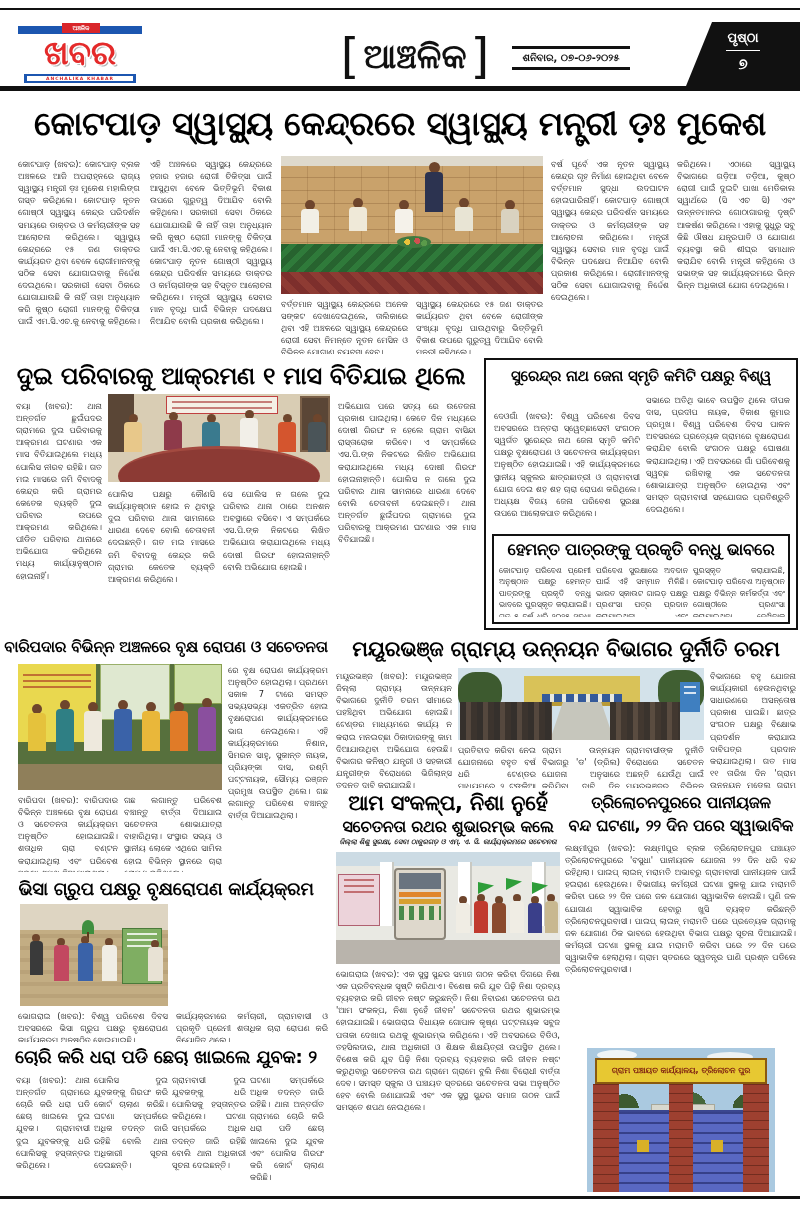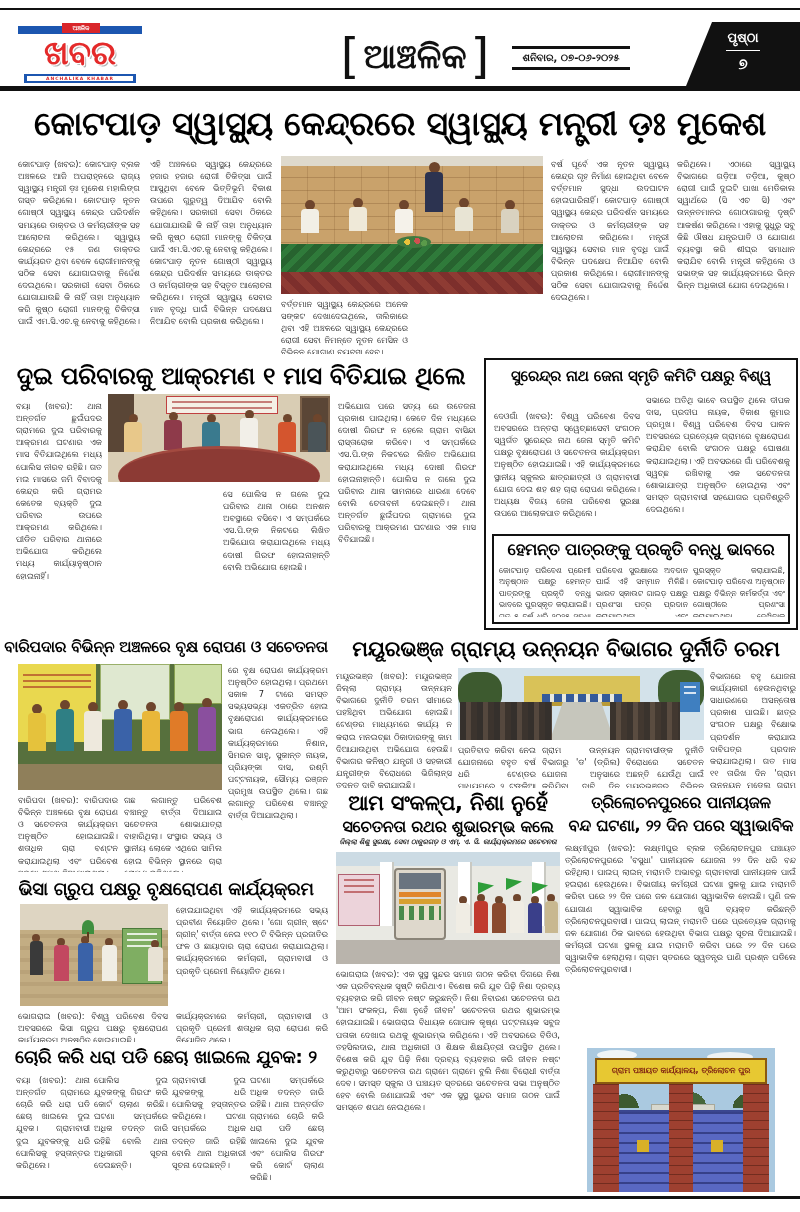--- a/index.html
+++ b/index.html
@@ -78,20 +78,21 @@
     <div class="fig" style="left:214px;top:44px;width:30px;">
         <div class="head"></div>
         <div class="torso" style="background:#d9d2c0;"></div>
       </div>
     <div class="abs" style="left:0;top:88px;width:262px;height:30px;background:repeating-linear-gradient(135deg,#27632f 0 6px,#2f7a3a 6px 12px);"></div>
     <div class="abs" style="left:0;top:116px;width:262px;height:22px;background:repeating-linear-gradient(45deg,#7d2f2c 0 7px,#8e3b33 7px 14px);"></div>
     <div class="abs" style="left:116px;top:80px;width:34px;height:12px;border-radius:50%;background:radial-gradient(circle at 30% 50%,#e8c23a 0 3px,transparent 3px),radial-gradient(circle at 60% 40%,#d05050 0 3px,transparent 3px),radial-gradient(circle at 80% 60%,#5a9a4a 0 3px,transparent 3px),#3f7a3f;"></div>
   </div>
 
   <div class="col" style="left:281px;top:298px;width:127px;height:56px;">ବର୍ତ୍ତମାନ ସ୍ୱାସ୍ଥ୍ୟ କେନ୍ଦ୍ରରେ ଅନେକ ସଙ୍କଟ ଦେଖାଦେଇଥିଲେ, ତାଲିକାରେ ଥିବା ଏହି ଅଞ୍ଚଳରେ ସ୍ୱାସ୍ଥ୍ୟ କେନ୍ଦ୍ରରେ ରୋଗୀ ସେବା ନିମନ୍ତେ ନୂତନ ମେସିନ ଓ ବିଭିନ୍ନ ଯୋଗାଣ ବ୍ୟବସ୍ଥା ହେବ।</div>
+  <div class="col" style="left:416px;top:298px;width:127px;height:56px;">ସ୍ୱାସ୍ଥ୍ୟ କେନ୍ଦ୍ରରେ ୧୫ ଜଣ ଡାକ୍ତର କାର୍ଯ୍ୟରତ ଥିବା ବେଳେ ରୋଗୀଙ୍କ ସଂଖ୍ୟା ବୃଦ୍ଧି ପାଉଥିବାରୁ ଭିତ୍ତିଭୂମି ବିକାଶ ଉପରେ ଗୁରୁତ୍ୱ ଦିଆଯିବ ବୋଲି ମନ୍ତ୍ରୀ କହିଥିଲେ।</div>
 
   <div class="col" style="left:551px;top:158px;width:118px;height:196px;">ବର୍ଷ ପୂର୍ବେ ଏକ ନୂତନ ସ୍ୱାସ୍ଥ୍ୟ କେନ୍ଦ୍ର ଗୃହ ନିର୍ମାଣ ହୋଇଥିବା ବେଳେ ବର୍ତ୍ତମାନ ସୁଦ୍ଧା ଉଦଘାଟନ ହୋଇପାରିନାହିଁ। କୋଟପାଡ଼ ଗୋଷ୍ଠୀ ସ୍ୱାସ୍ଥ୍ୟ କେନ୍ଦ୍ର ପରିଦର୍ଶନ ସମୟରେ ଡାକ୍ତର ଓ କର୍ମଚାରୀଙ୍କ ସହ ଆଲୋଚନା କରିଥିଲେ। ମନ୍ତ୍ରୀ ସ୍ୱାସ୍ଥ୍ୟ ସେବାର ମାନ ବୃଦ୍ଧି ପାଇଁ ବିଭିନ୍ନ ପଦକ୍ଷେପ ନିଆଯିବ ବୋଲି ପ୍ରକାଶ କରିଥିଲେ। ରୋଗୀମାନଙ୍କୁ ସଠିକ ସେବା ଯୋଗାଇବାକୁ ନିର୍ଦ୍ଦେଶ ଦେଇଥିଲେ।</div>
   <div class="col" style="left:677px;top:158px;width:118px;height:196px;">କରିଥିଲେ। ଏଠାରେ ସ୍ୱାସ୍ଥ୍ୟ ବିଭାଗରେ ଗଡ଼ିଆ ତଡ଼ିଆ, କୁଷ୍ଠ ରୋଗୀ ପାଇଁ ଦୁଇଟି ପାଖା ମେଡିକାଲ ସ୍ୱାର୍ଥରେ (ସି ଏଚ ସି) ଏବଂ ଉନ୍ନତମାନର ଗୋଠାଗାରକୁ ଦୃଷ୍ଟି ଆକର୍ଷଣ କରିଥିଲେ। ଏହାକୁ ସୁଧୁରୁ ସବୁ କିଛି ଔଷଧ ଯନ୍ତ୍ରପାତି ଓ ଯୋଗାଣ ବ୍ୟବସ୍ଥା କରି ଶୀଘ୍ର ସମାଧାନ କରାଯିବ ବୋଲି ମନ୍ତ୍ରୀ କହିଥିଲେ ଓ ସଭାଙ୍କ ସହ କାର୍ଯ୍ୟକ୍ରମରେ ଭିନ୍ନ ଭିନ୍ନ ଅଧିକାରୀ ଯୋଗ ଦେଇଥିଲେ।</div>
 
   <div class="hl" style="left:4px;top:360px;width:474px;height:32px;font-size:24px;line-height:32px;">ଦୁଇ ପରିବାରକୁ ଆକ୍ରମଣ ୧ ମାସ ବିତିଯାଇ ଥିଲେ ମଧ୍ୟ ପୋଲିସ ନିରବତା</div>
 
   <div class="col" style="left:16px;top:400px;width:86px;height:226px;">ବୟା (ଖବର): ଥାନା ଅନ୍ତର୍ଗତ ଛୁଇଁପଦର ଗ୍ରାମରେ ଦୁଇ ପରିବାରକୁ ଆକ୍ରମଣ ଘଟଣାର ଏକ ମାସ ବିତିଯାଇଥିଲେ ମଧ୍ୟ ପୋଲିସ ନୀରବ ରହିଛି। ଗତ ମଇ ମାସରେ ଜମି ବିବାଦକୁ କେନ୍ଦ୍ର କରି ଗ୍ରାମର କେତେକ ବ୍ୟକ୍ତି ଦୁଇ ପରିବାର ଉପରେ ଆକ୍ରମଣ କରିଥିଲେ। ପୀଡିତ ପରିବାର ଥାନାରେ ଅଭିଯୋଗ କରିଥିଲେ ମଧ୍ୟ କାର୍ଯ୍ୟାନୁଷ୍ଠାନ ହୋଇନାହିଁ।</div>
 
   <div class="photo" style="left:108px;top:394px;width:222px;height:88px;background:#d9cdb4;">
     <div class="abs" style="left:0;top:0;width:26px;height:58px;background:#5a4636;"></div>
@@ -120,20 +121,21 @@
         <div class="head" style="width:9px;height:9px;"></div>
         <div class="torso" style="background:#d4552e;height:30px;"></div>
       </div>
     <div class="fig" style="left:196px;top:20px;width:26px;">
         <div class="head" style="width:9px;height:9px;"></div>
         <div class="torso" style="background:#4a5458;height:30px;"></div>
       </div>
     <div class="abs" style="left:10px;top:52px;width:202px;height:60px;border-radius:50%;background:#8c3a34;border-top:3px solid #a34a40;"></div>
   </div>
 
+  <div class="col" style="left:108px;top:488px;width:107px;height:138px;">ପୋଲିସ ପକ୍ଷରୁ କୌଣସି କାର୍ଯ୍ୟାନୁଷ୍ଠାନ ହୋଇ ନ ଥିବାରୁ ଦୁଇ ପରିବାର ଥାନା ସାମନାରେ ଧାରଣା ଦେବେ ବୋଲି ଚେତାବନୀ ଦେଇଛନ୍ତି। ଗତ ମଇ ମାସରେ ଜମି ବିବାଦକୁ କେନ୍ଦ୍ର କରି ଗ୍ରାମର କେତେକ ବ୍ୟକ୍ତି ଆକ୍ରମଣ କରିଥିଲେ।</div>
   <div class="col" style="left:223px;top:488px;width:107px;height:138px;">ସେ ପୋଲିସ ନ ଗଲେ ଦୁଇ ପରିବାର ଥାନା ଠାରେ ଅନଶନ ଅବସ୍ଥାରେ ବସିବେ। ଏ ସମ୍ପର୍କରେ ଏସ.ପି.ଙ୍କ ନିକଟରେ ଲିଖିତ ଅଭିଯୋଗ କରାଯାଇଥିଲେ ମଧ୍ୟ ଦୋଷୀ ଗିରଫ ହୋଇନାହାନ୍ତି ବୋଲି ଅଭିଯୋଗ ହୋଇଛି।</div>
   <div class="col" style="left:338px;top:400px;width:138px;height:226px;">ଅଭିଯୋଗ ପରେ ସତ୍ୟ ରେ ଉତେଜନା ପ୍ରକାଶ ପାଇଥିଲା। କେତେ ଦିନ ମଧ୍ୟରେ ଦୋଷୀ ଗିରଫ ନ ହେଲେ ଗ୍ରାମ ବାସିନ୍ଦା ରାସ୍ତାରୋକ କରିବେ। ଏ ସମ୍ପର୍କରେ ଏସ.ପି.ଙ୍କ ନିକଟରେ ଲିଖିତ ଅଭିଯୋଗ କରାଯାଇଥିଲେ ମଧ୍ୟ ଦୋଷୀ ଗିରଫ ହୋଇନାହାନ୍ତି। ପୋଲିସ ନ ଗଲେ ଦୁଇ ପରିବାର ଥାନା ସାମନାରେ ଧାରଣା ଦେବେ ବୋଲି ଚେତାବନୀ ଦେଇଛନ୍ତି। ଥାନା ଅନ୍ତର୍ଗତ ଛୁଇଁପଦର ଗ୍ରାମରେ ଦୁଇ ପରିବାରକୁ ଆକ୍ରମଣ ଘଟଣାର ଏକ ମାସ ବିତିଯାଇଛି।</div>
 
   <div class="abs" style="left:484px;top:358px;width:314px;height:272px;border:2px solid #111;background:#fff;">
     <div class="hl" style="left:4px;top:4px;width:302px;height:24px;font-size:15px;line-height:24px;">ସୁରେନ୍ଦ୍ର ନାଥ ଜେନା ସ୍ମୃତି କମିଟି ପକ୍ଷରୁ ବିଶ୍ୱ ପରିବେଶ ଦିବସ ପାଳିତ</div>
     <div class="col" style="left:8px;top:34px;width:146px;height:136px;margin-top:16px;">ଦେଓଗାଁ (ଖବର): ବିଶ୍ୱ ପରିବେଶ ଦିବସ ଅବସରରେ ଅନ୍ତରା ସ୍ୱେଚ୍ଛାସେବୀ ସଂଗଠନ ସ୍ୱର୍ଗତ ସୁରେନ୍ଦ୍ର ନାଥ ଜେନା ସ୍ମୃତି କମିଟି ପକ୍ଷରୁ ବୃକ୍ଷରୋପଣ ଓ ସଚେତନତା କାର୍ଯ୍ୟକ୍ରମ ଅନୁଷ୍ଠିତ ହୋଇଯାଇଛି। ଏହି କାର୍ଯ୍ୟକ୍ରମରେ ସ୍ଥାନୀୟ ସ୍କୁଲର ଛାତ୍ରଛାତ୍ରୀ ଓ ଗ୍ରାମବାସୀ ଯୋଗ ଦେଇ ଶହ ଶହ ଚାରା ରୋପଣ କରିଥିଲେ। ଅଧ୍ୟକ୍ଷ ବିଜୟ ଜେନା ପରିବେଶ ସୁରକ୍ଷା ଉପରେ ଆଲୋକପାତ କରିଥିଲେ।</div>
     <div class="col" style="left:160px;top:34px;width:144px;height:136px;">ସଭାରେ ଅତିଥି ଭାବେ ଉପସ୍ଥିତ ଥିଲେ ଦୀପକ ଦାସ, ପ୍ରଦୀପ ନାୟକ, ବିକାଶ କୁମାର ପ୍ରମୁଖ। ବିଶ୍ୱ ପରିବେଶ ଦିବସ ପାଳନ ଅବସରରେ ପ୍ରତ୍ୟେକ ଗ୍ରାମରେ ବୃକ୍ଷରୋପଣ କରାଯିବ ବୋଲି ସଂଗଠନ ପକ୍ଷରୁ ଘୋଷଣା କରାଯାଇଥିଲା। ଏହି ଅବସରରେ ଗାଁ ପରିବେଶକୁ ସ୍ୱଚ୍ଛ ରଖିବାକୁ ଏକ ସଚେତନତା ଶୋଭାଯାତ୍ରା ଅନୁଷ୍ଠିତ ହୋଇଥିଲା ଏବଂ ସମସ୍ତ ଗ୍ରାମବାସୀ ସହଯୋଗର ପ୍ରତିଶ୍ରୁତି ଦେଇଥିଲେ।</div>
 
     <div class="abs" style="left:6px;top:174px;width:298px;height:90px;border:2.5px solid #111;">
       <div class="hl" style="left:2px;top:2px;width:290px;height:24px;font-size:16.5px;line-height:24px;">ହେମନ୍ତ ପାତ୍ରଙ୍କୁ ପ୍ରକୃତି ବନ୍ଧୁ ଭାବରେ ପୁରସ୍କୃତ</div>
@@ -310,21 +312,20 @@
     <div class="fig" style="left:78px;top:34px;width:22px;">
         <div class="head" style="width:8px;height:8px;"></div>
         <div class="torso" style="background:#f0ede4;height:36px;width:15px;"></div>
       </div>
     <div class="fig" style="left:124px;top:36px;width:22px;">
         <div class="head" style="width:8px;height:8px;"></div>
         <div class="torso" style="background:#e8e2d4;height:34px;width:15px;"></div>
       </div>
   </div>
 
-  <div class="col" style="left:176px;top:904px;width:152px;height:102px;">ହୋଇଯାଇଥିବା ଏହି କାର୍ଯ୍ୟକ୍ରମରେ ସଭ୍ୟ ପ୍ରବୀଣ ନିୟୋଜିତ ଥିଲେ। 'ଗୋ ଗ୍ରୀନ୍ ଷ୍ଟେ ଗ୍ରୀନ୍' ବାର୍ତ୍ତା ନେଇ ୧୧୦ ଟି ବିଭିନ୍ନ ପ୍ରଜାତିର ଫଳ ଓ ଛାୟାଦାର ଚାରା ରୋପଣ କରାଯାଇଥିଲା। କାର୍ଯ୍ୟକ୍ରମରେ କର୍ମଚାରୀ, ଗ୍ରାମବାସୀ ଓ ପ୍ରକୃତି ପ୍ରେମୀ ନିୟୋଜିତ ଥିଲେ।</div>
   <div class="col" style="left:18px;top:1010px;width:150px;height:32px;">ଭୋଗରାଇ (ଖବର): ବିଶ୍ୱ ପରିବେଶ ଦିବସ ଅବସରରେ ଭିସା ଗ୍ରୁପ ପକ୍ଷରୁ ବୃକ୍ଷରୋପଣ କାର୍ଯ୍ୟକ୍ରମ ଅନୁଷ୍ଠିତ ହୋଇଯାଇଛି।</div>
   <div class="col" style="left:176px;top:1010px;width:152px;height:32px;">କାର୍ଯ୍ୟକ୍ରମରେ କର୍ମଚାରୀ, ଗ୍ରାମବାସୀ ଓ ପ୍ରକୃତି ପ୍ରେମୀ ଶତାଧିକ ଚାରା ରୋପଣ କରି ନିୟୋଜିତ ଥିଲେ।</div>
 
   <div class="hl" style="left:2px;top:1044px;width:328px;height:26px;font-size:18px;line-height:26px;">ଚୋରି କରି ଧରା ପଡି ଛେଚା ଖାଇଲେ ଯୁବକ: ୨ ଗିରଫ</div>
   <div class="col" style="left:16px;top:1074px;width:74px;height:118px;">ବୟା (ଖବର): ଥାନା ଅନ୍ତର୍ଗତ ଗ୍ରାମରେ ଚୋରି କରି ଧରା ପଡି ଛେଚା ଖାଇଲେ ଦୁଇ ଯୁବକ। ଗ୍ରାମବାସୀ ଦୁଇ ଯୁବକଙ୍କୁ ଧରି ପୋଲିସକୁ ହସ୍ତାନ୍ତର କରିଥିଲେ।</div>
   <div class="col" style="left:94px;top:1074px;width:74px;height:118px;">ପୋଲିସ ଦୁଇ ଯୁବକଙ୍କୁ ଗିରଫ କରି କୋର୍ଟ ଚାଲାଣ କରିଛି। ଘଟଣା ସମ୍ପର୍କରେ ଅଧିକ ତଦନ୍ତ ଜାରି ରହିଛି ବୋଲି ଥାନା ଅଧିକାରୀ ସୂଚନା ଦେଇଛନ୍ତି।</div>
   <div class="col" style="left:172px;top:1074px;width:74px;height:118px;">ଗ୍ରାମବାସୀ ଦୁଇ ଯୁବକଙ୍କୁ ଧରି ପୋଲିସକୁ ହସ୍ତାନ୍ତର କରିଥିଲେ। ଘଟଣା ସମ୍ପର୍କରେ ଅଧିକ ତଦନ୍ତ ଜାରି ରହିଛି ବୋଲି ଥାନା ଅଧିକାରୀ ସୂଚନା ଦେଇଛନ୍ତି।</div>
   <div class="col" style="left:250px;top:1074px;width:74px;height:118px;">ଘଟଣା ସମ୍ପର୍କରେ ଅଧିକ ତଦନ୍ତ ଜାରି ରହିଛି। ଥାନା ଅନ୍ତର୍ଗତ ଗ୍ରାମରେ ଚୋରି କରି ଧରା ପଡି ଛେଚା ଖାଇଲେ ଦୁଇ ଯୁବକ ଏବଂ ପୋଲିସ ଗିରଫ କରି କୋର୍ଟ ଚାଲାଣ କରିଛି।</div>
 
   <div class="rule" style="left:0;top:1196px;width:800px;height:3px;"></div>

